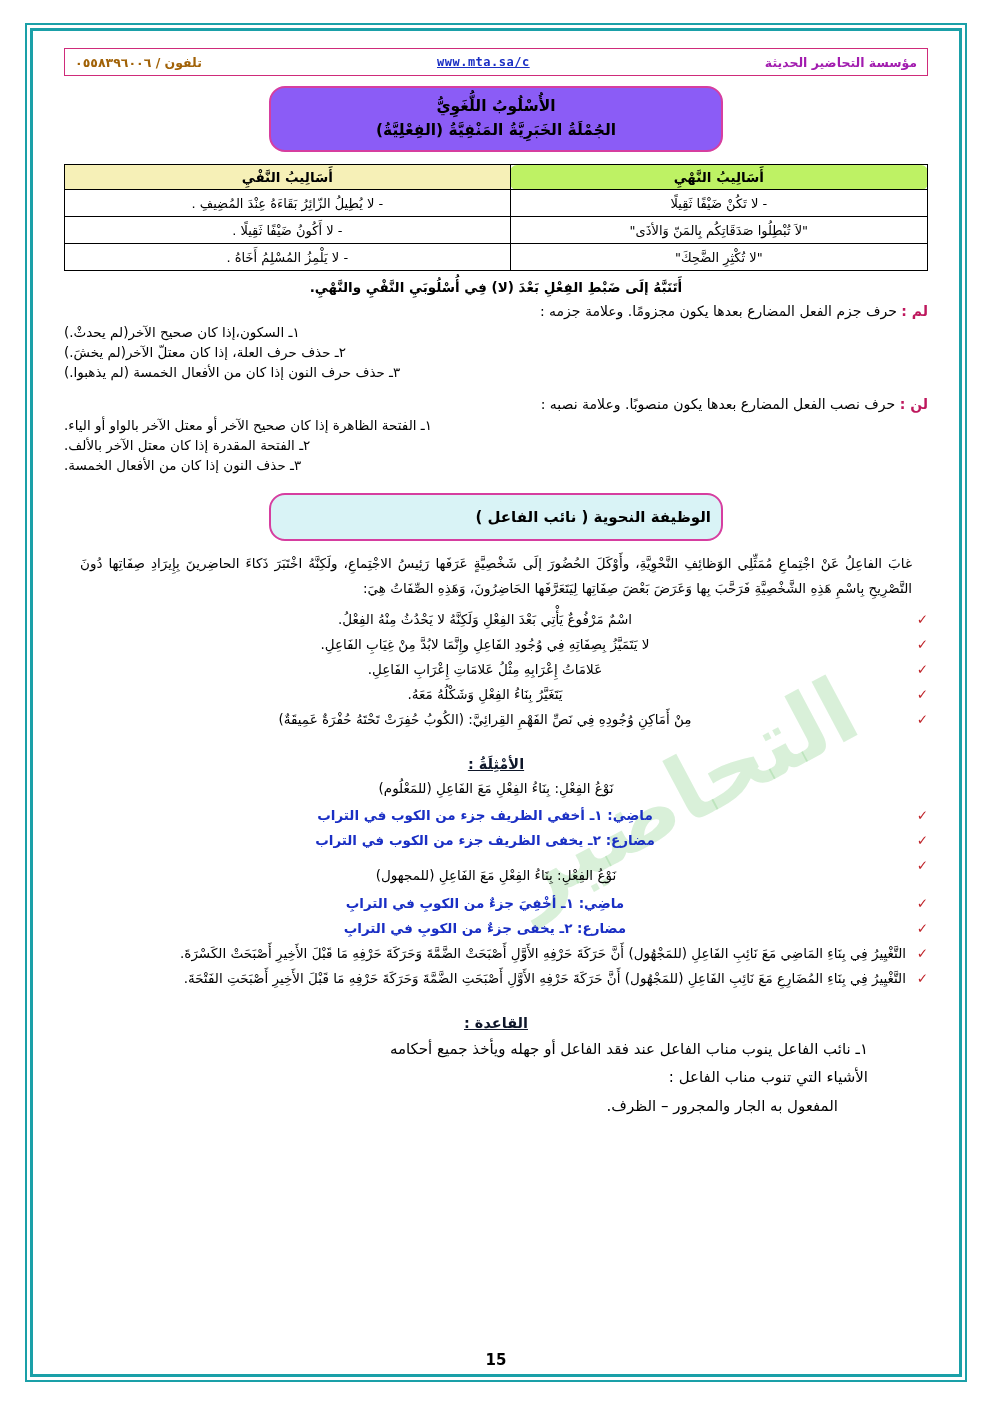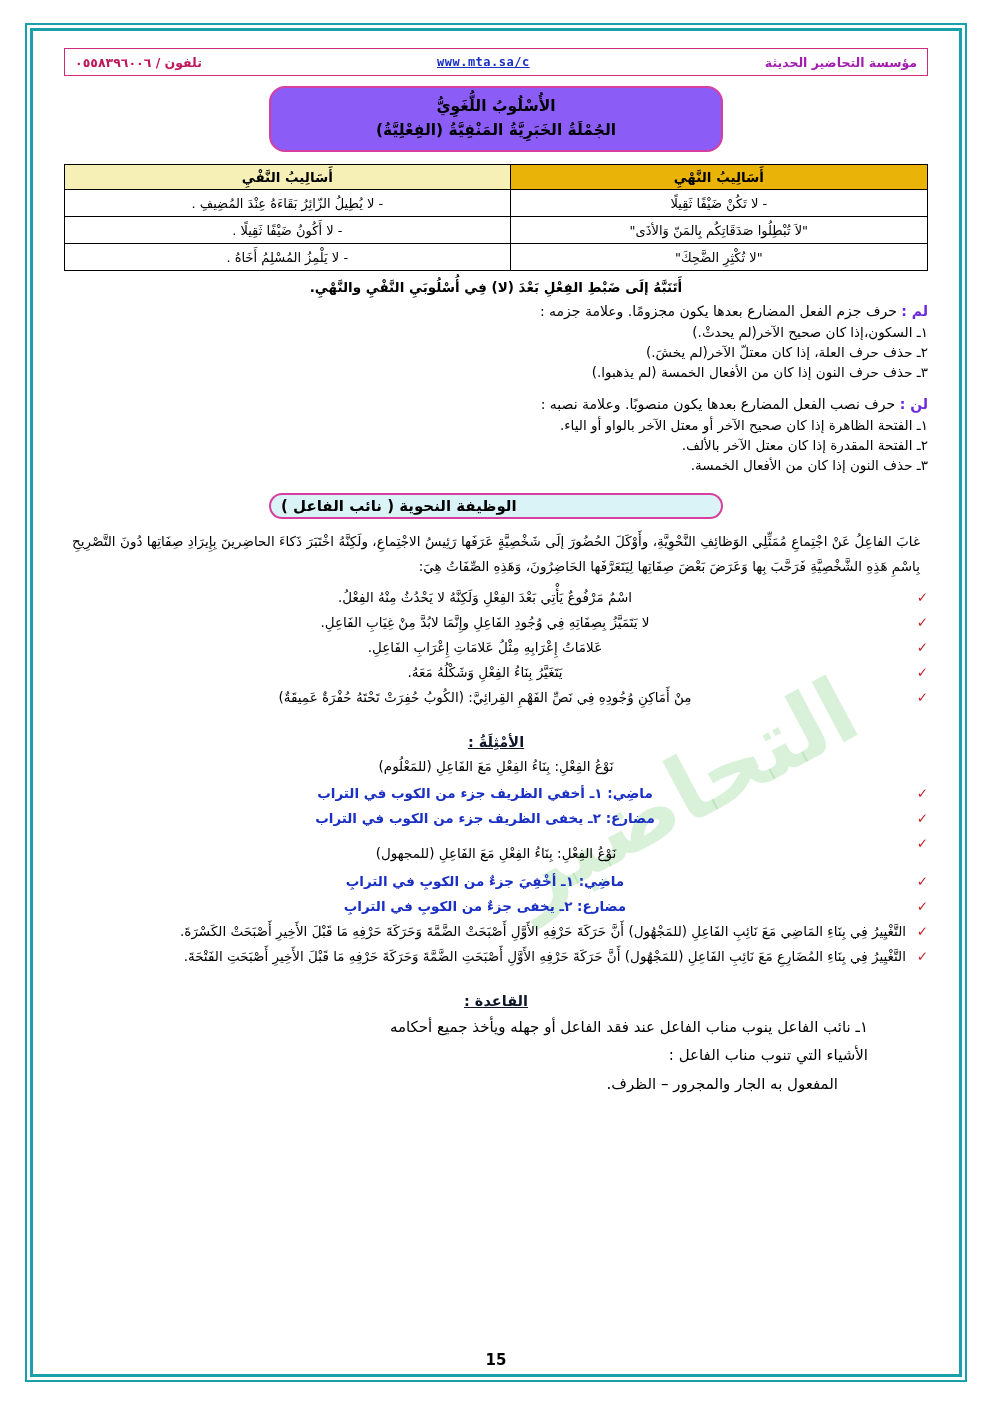--- a/index.html
+++ b/index.html
@@ -54,21 +54,21 @@
     background: #fff;
   }
   .header-bar .hdr-right { color: #a21caf; font-weight: bold; }
   .header-bar .hdr-mid {
     color: #1a2fc4;
     font-weight: bold;
     text-decoration: underline;
     font-family: "DejaVu Sans Mono", "Liberation Mono", monospace;
     font-size: 12px;
   }
-  .header-bar .hdr-left { color: #be185d; font-weight: bold; }
+  .header-bar .hdr-left { color: #a16207; font-weight: bold; }
 
   
   .title-box {
     margin: 4px auto 12px auto;
     width: 430px;
     border: 2px solid #d63ea0;
     border-radius: 16px;
     background: #8b5cf6;
     text-align: center;
     padding: 6px 10px 8px 10px;
@@ -86,21 +86,21 @@
     font-size: 13px;
   }
   table.nafy th {
     border: 1px solid #000;
     background: #f6f0b7;
     font-weight: bold;
     padding: 4px 6px;
     text-align: center;
     font-size: 13.5px;
   }
-  table.nafy th.c2 { background: #eab308; }
+  table.nafy th.c2 { background: #bef264; border-radius: 7px; }
   table.nafy td {
     border: 1px solid #000;
     padding: 3px 8px;
     text-align: center;
     font-size: 13px;
     height: 20px;
   }
 
   .note-line {
     text-align: center;
@@ -108,51 +108,51 @@
     margin: 8px 0 8px 0;
     font-weight: bold;
   }
 
   .rule-block { margin: 4px 0 6px 0; }
   .rule-head {
     font-size: 14px;
     text-align: right;
   }
   .rule-key {
-    color: #6d28d9;
+    color: #be185d;
     font-weight: bold;
   }
   .rule-list {
     list-style: none;
     margin: 3px 0 0 0;
     padding: 0;
     font-size: 13.5px;
   }
   .rule-list li {
     padding: 2px 0;
-    text-align: right;
+    text-align: left;
   }
 
   .section-title {
     margin: 18px auto 10px auto;
     width: 430px;
     border: 2px solid #d63ea0;
     border-radius: 16px;
     background: #d9f3f6;
-    text-align: left;
-    padding: 2px 10px;
+    text-align: right;
+    padding: 13px 10px;
     font-weight: bold;
     font-size: 15px;
   }
 
   .para {
     font-size: 13.5px;
     line-height: 1.85;
     text-align: justify;
-    margin: 6px 8px;
+    margin: 6px 16px;
   }
 
   ul.checks {
     list-style: none;
     margin: 2px 0 6px 0;
     padding: 0;
     font-size: 13.5px;
     line-height: 1.85;
   }
   ul.checks li {

